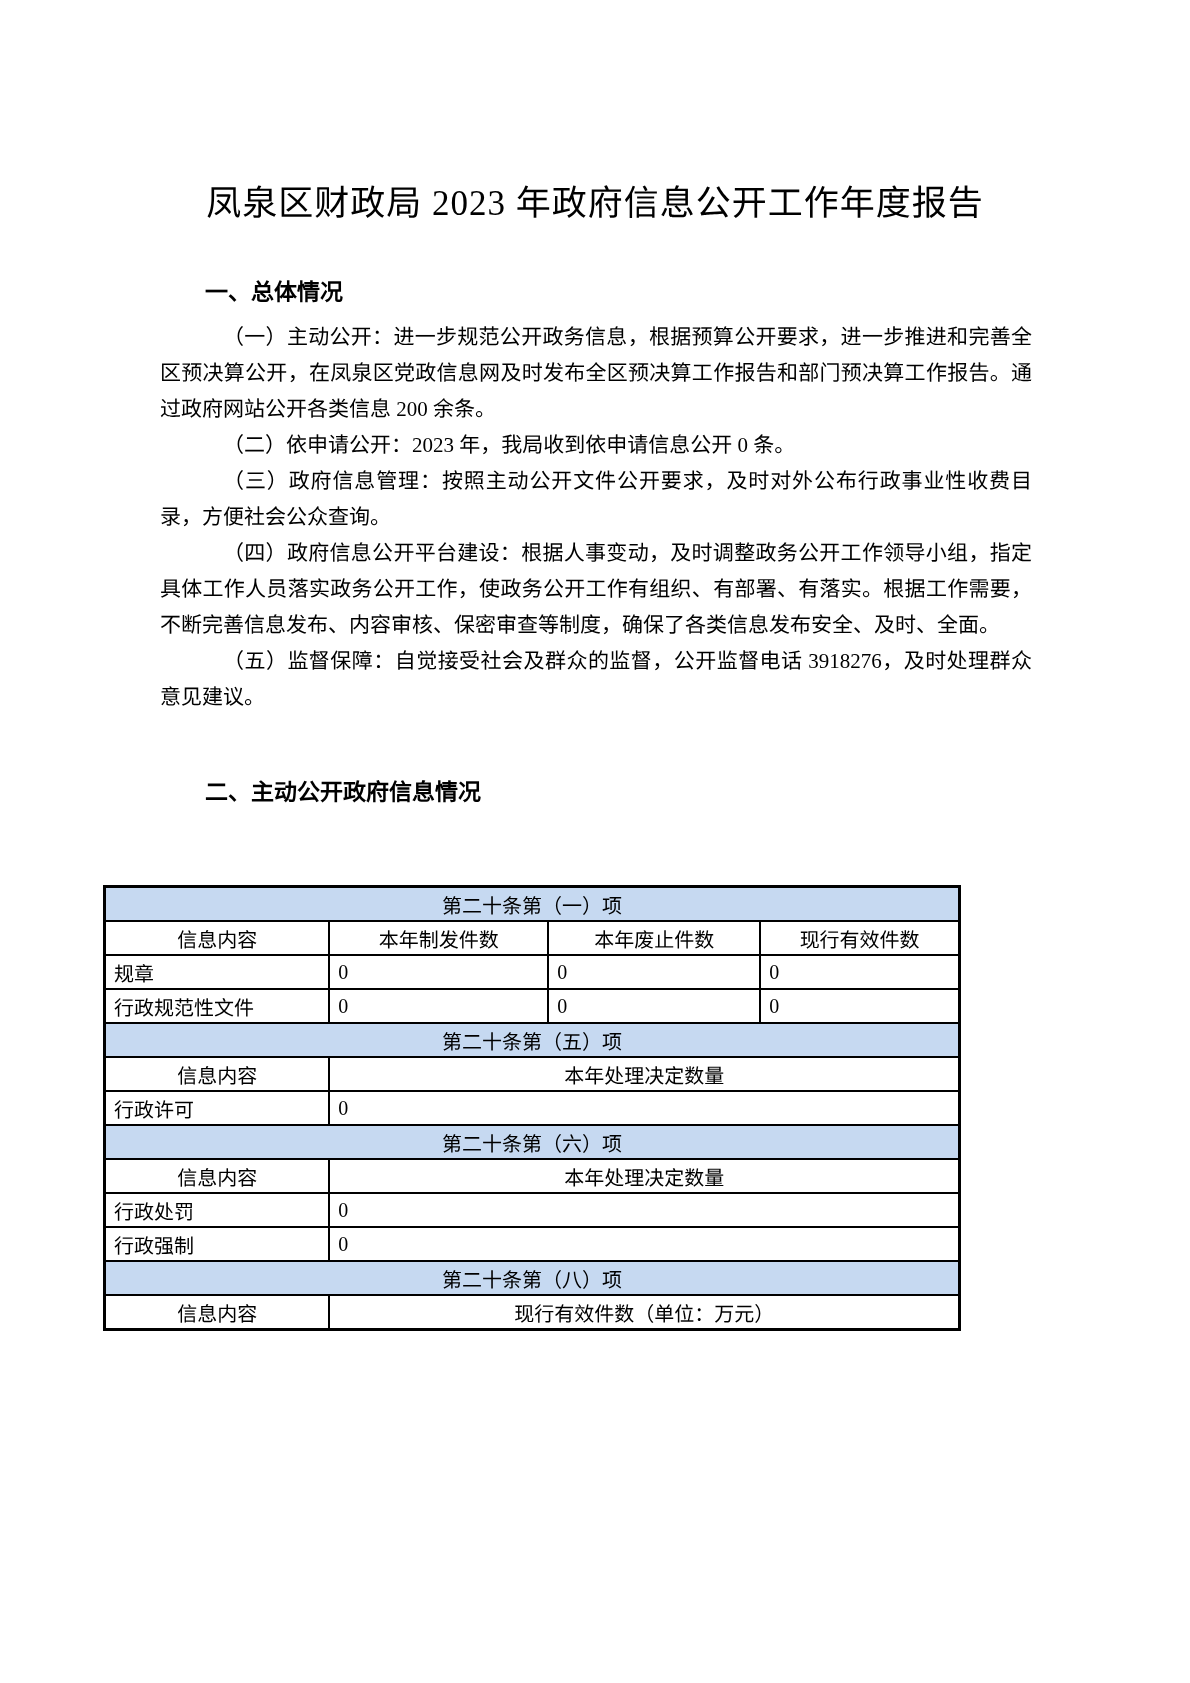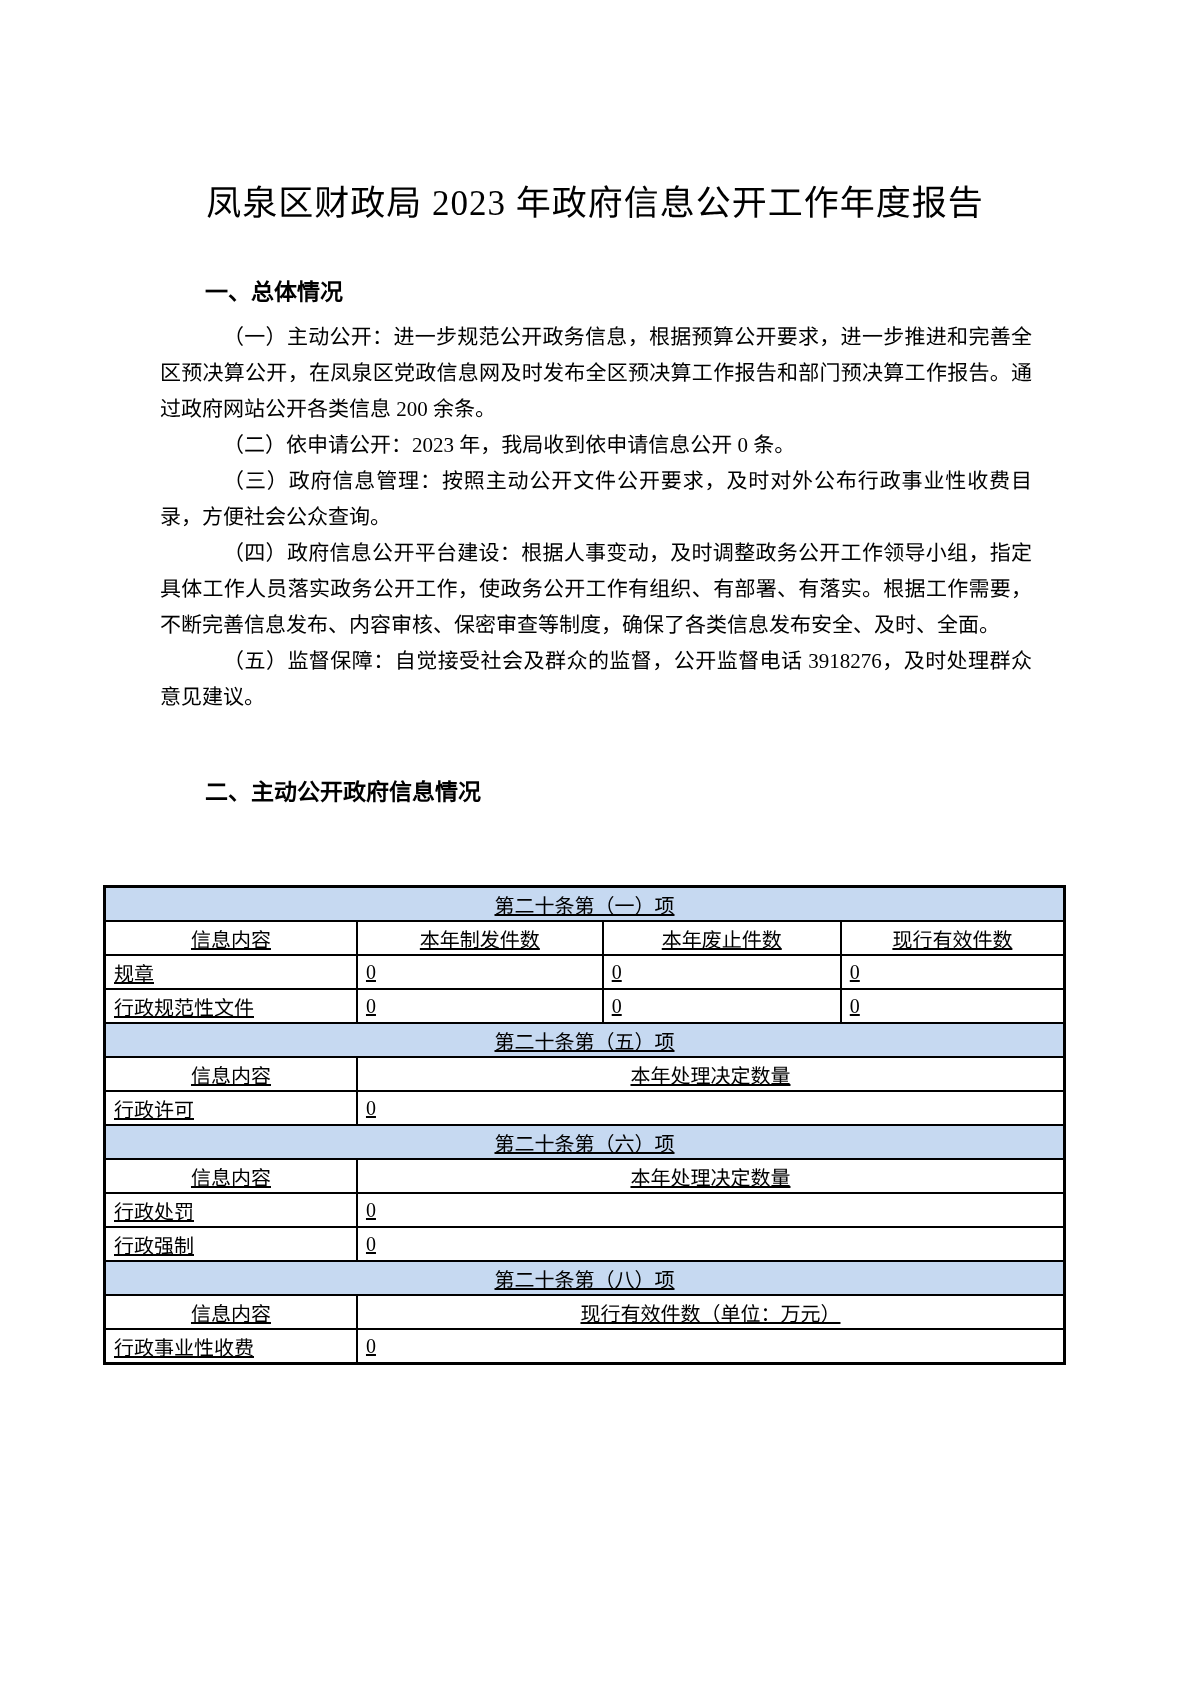--- a/index.html
+++ b/index.html
@@ -33,22 +33,21 @@
   .sec-heading.second { margin-top: 62px; }
   .para {
     font-size: 21px;
     line-height: 36px;
     text-align: justify;
     text-indent: 3em;
     margin: 0;
   }
   .report-table-wrap {
     margin: 76px 0 4px 103px;
-    width: 963px;
-    text-decoration: underline;
+    width: 858px;
   }
   table.report-table {
     border-collapse: collapse;
     width: 100%;
     table-layout: fixed;
     border: 3px solid #000;
     font-size: 20px;
   }
   table.report-table td {
     border: 2px solid #000;
@@ -139,19 +138,15 @@
         <td colspan="3">0</td>
       </tr>
 
       <tr class="band-row">
         <td colspan="4">第二十条第（八）项</td>
       </tr>
       <tr class="hdr-row">
         <td>信息内容</td>
         <td colspan="3">现行有效件数（单位：万元）</td>
       </tr>
-      <tr class="data-row">
-        <td>行政事业性收费</td>
-        <td colspan="3">0</td>
-      </tr>
     </tbody>
   </table>
 </div>
 
 </body></html>

